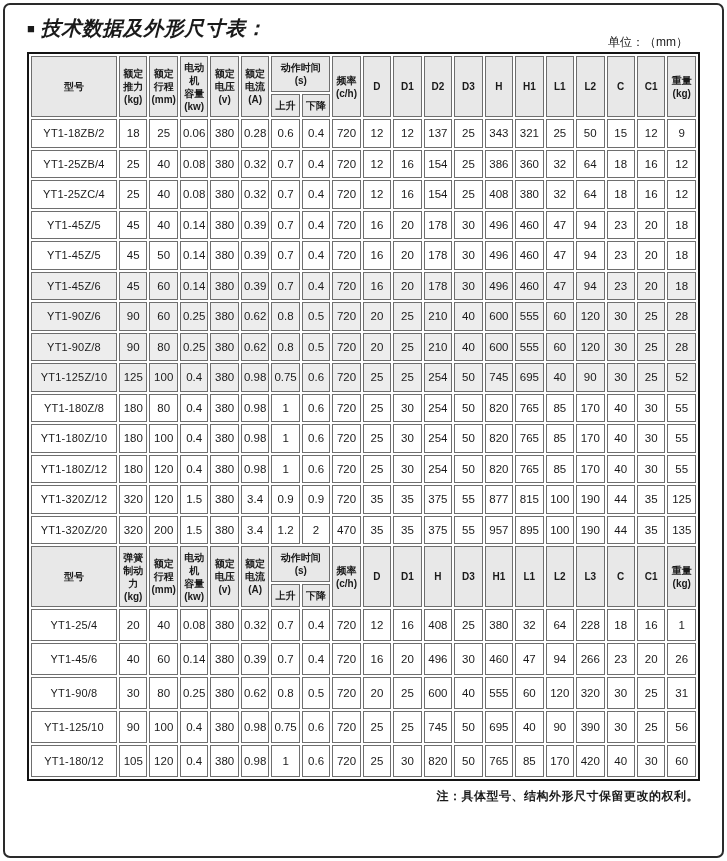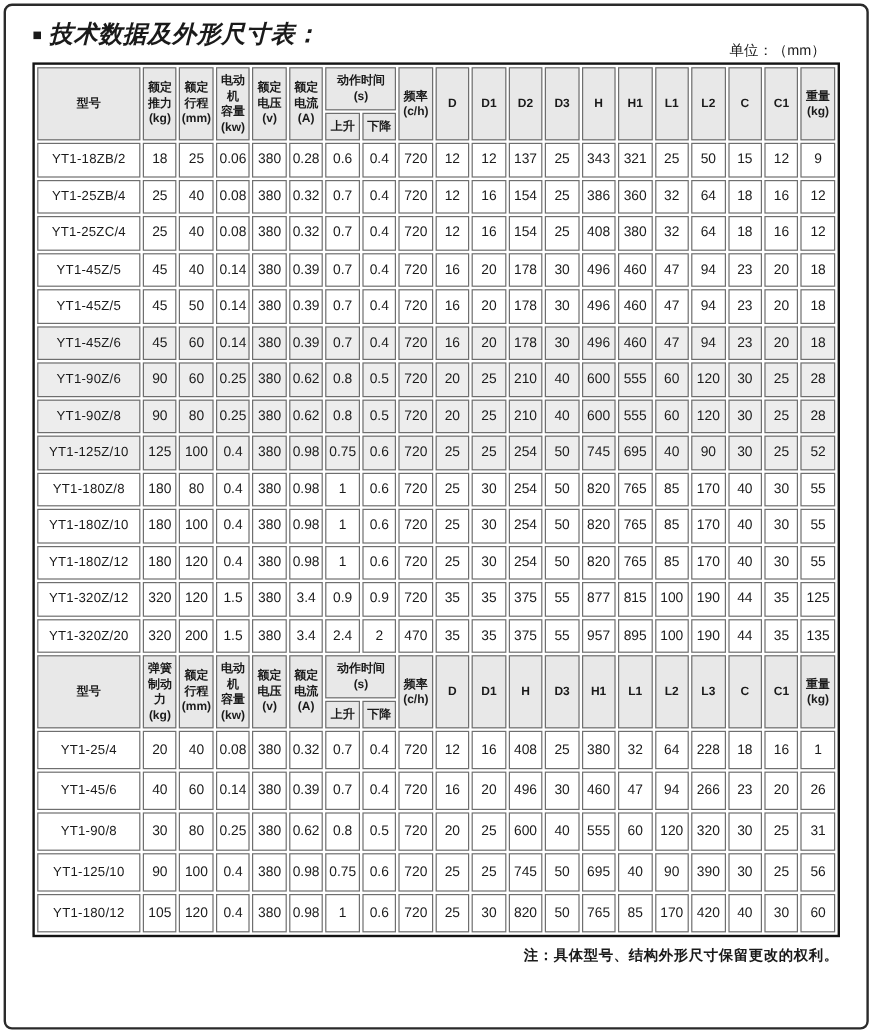--- a/index.html
+++ b/index.html
@@ -403,21 +403,21 @@
           <td>35</td>
           <td>125</td>
         </tr>
         <tr class="t1">
           <td class="model-col">YT1-320Z/20</td>
           <td>320</td>
           <td>200</td>
           <td>1.5</td>
           <td>380</td>
           <td>3.4</td>
-          <td>2.4</td>
+          <td>1.2</td>
           <td>2</td>
           <td>470</td>
           <td>35</td>
           <td>35</td>
           <td>375</td>
           <td>55</td>
           <td>957</td>
           <td>895</td>
           <td>100</td>
           <td>190</td>

